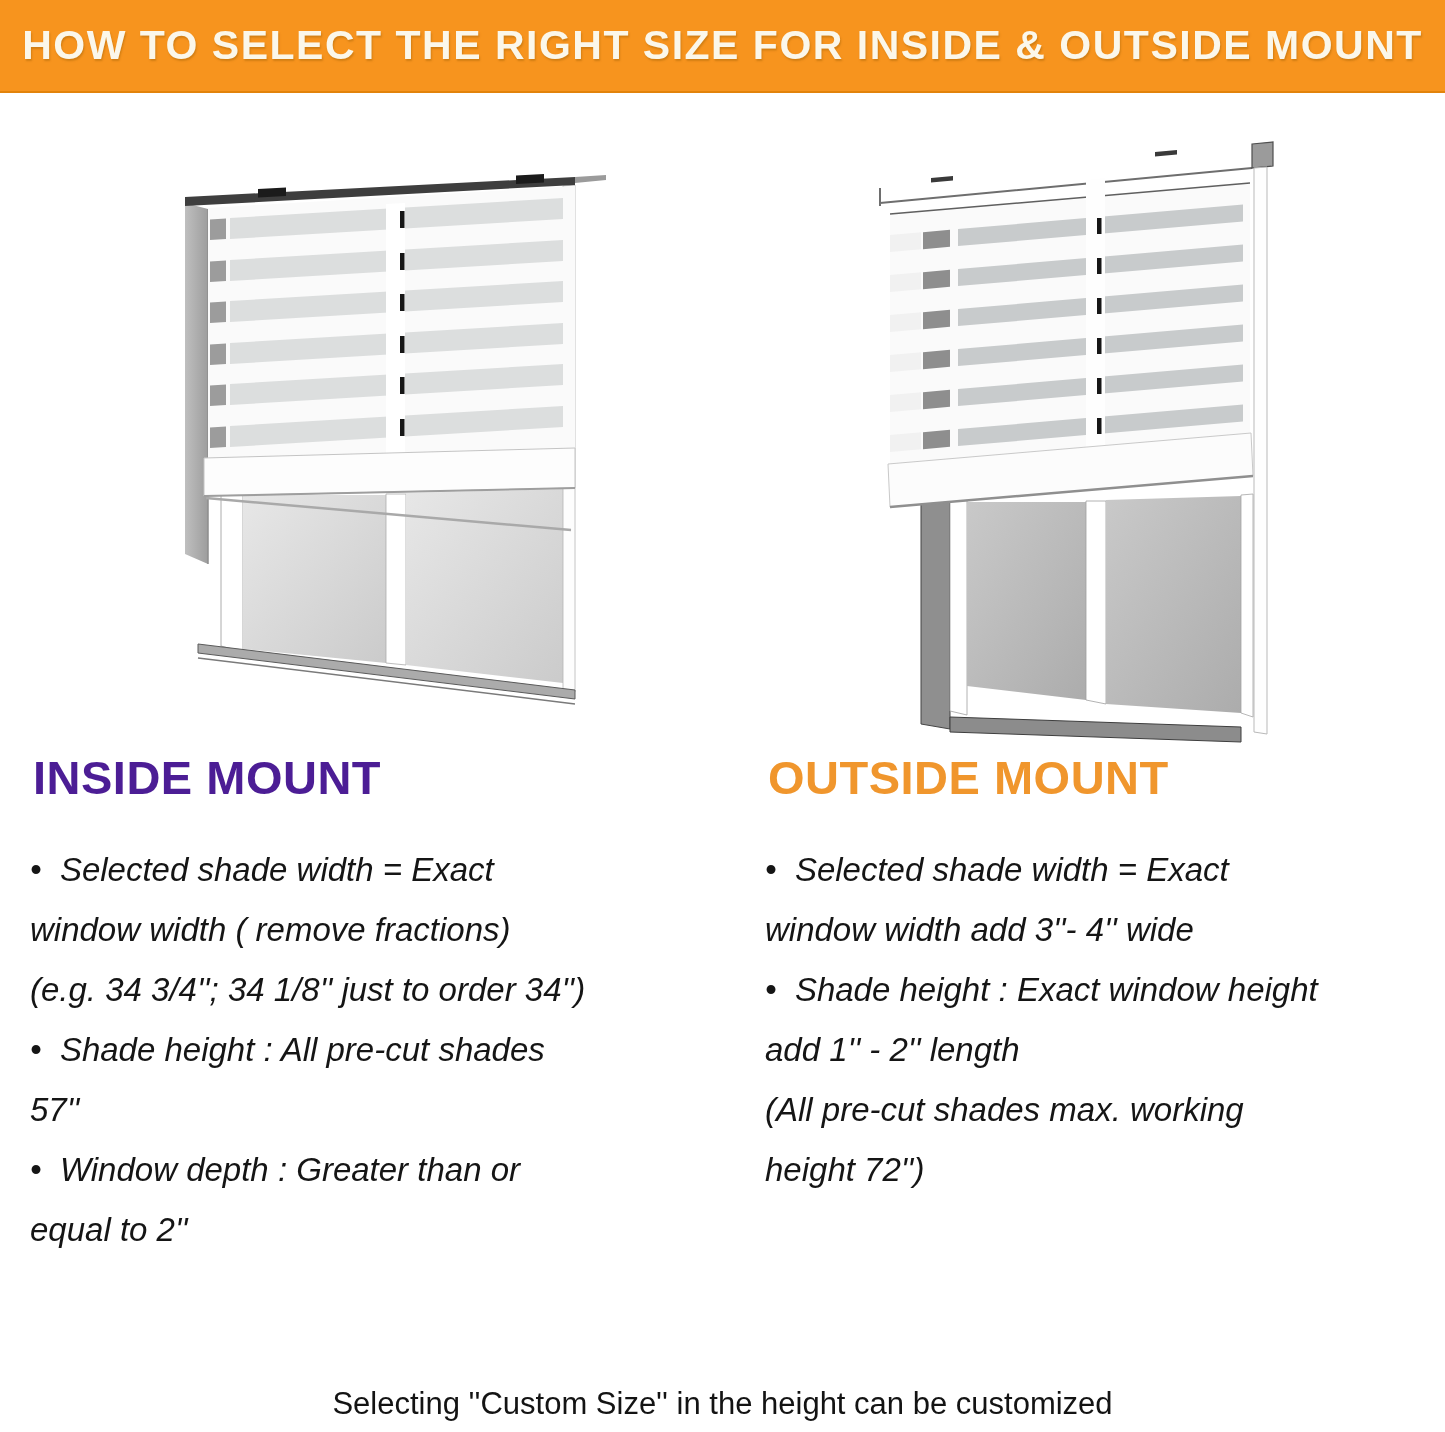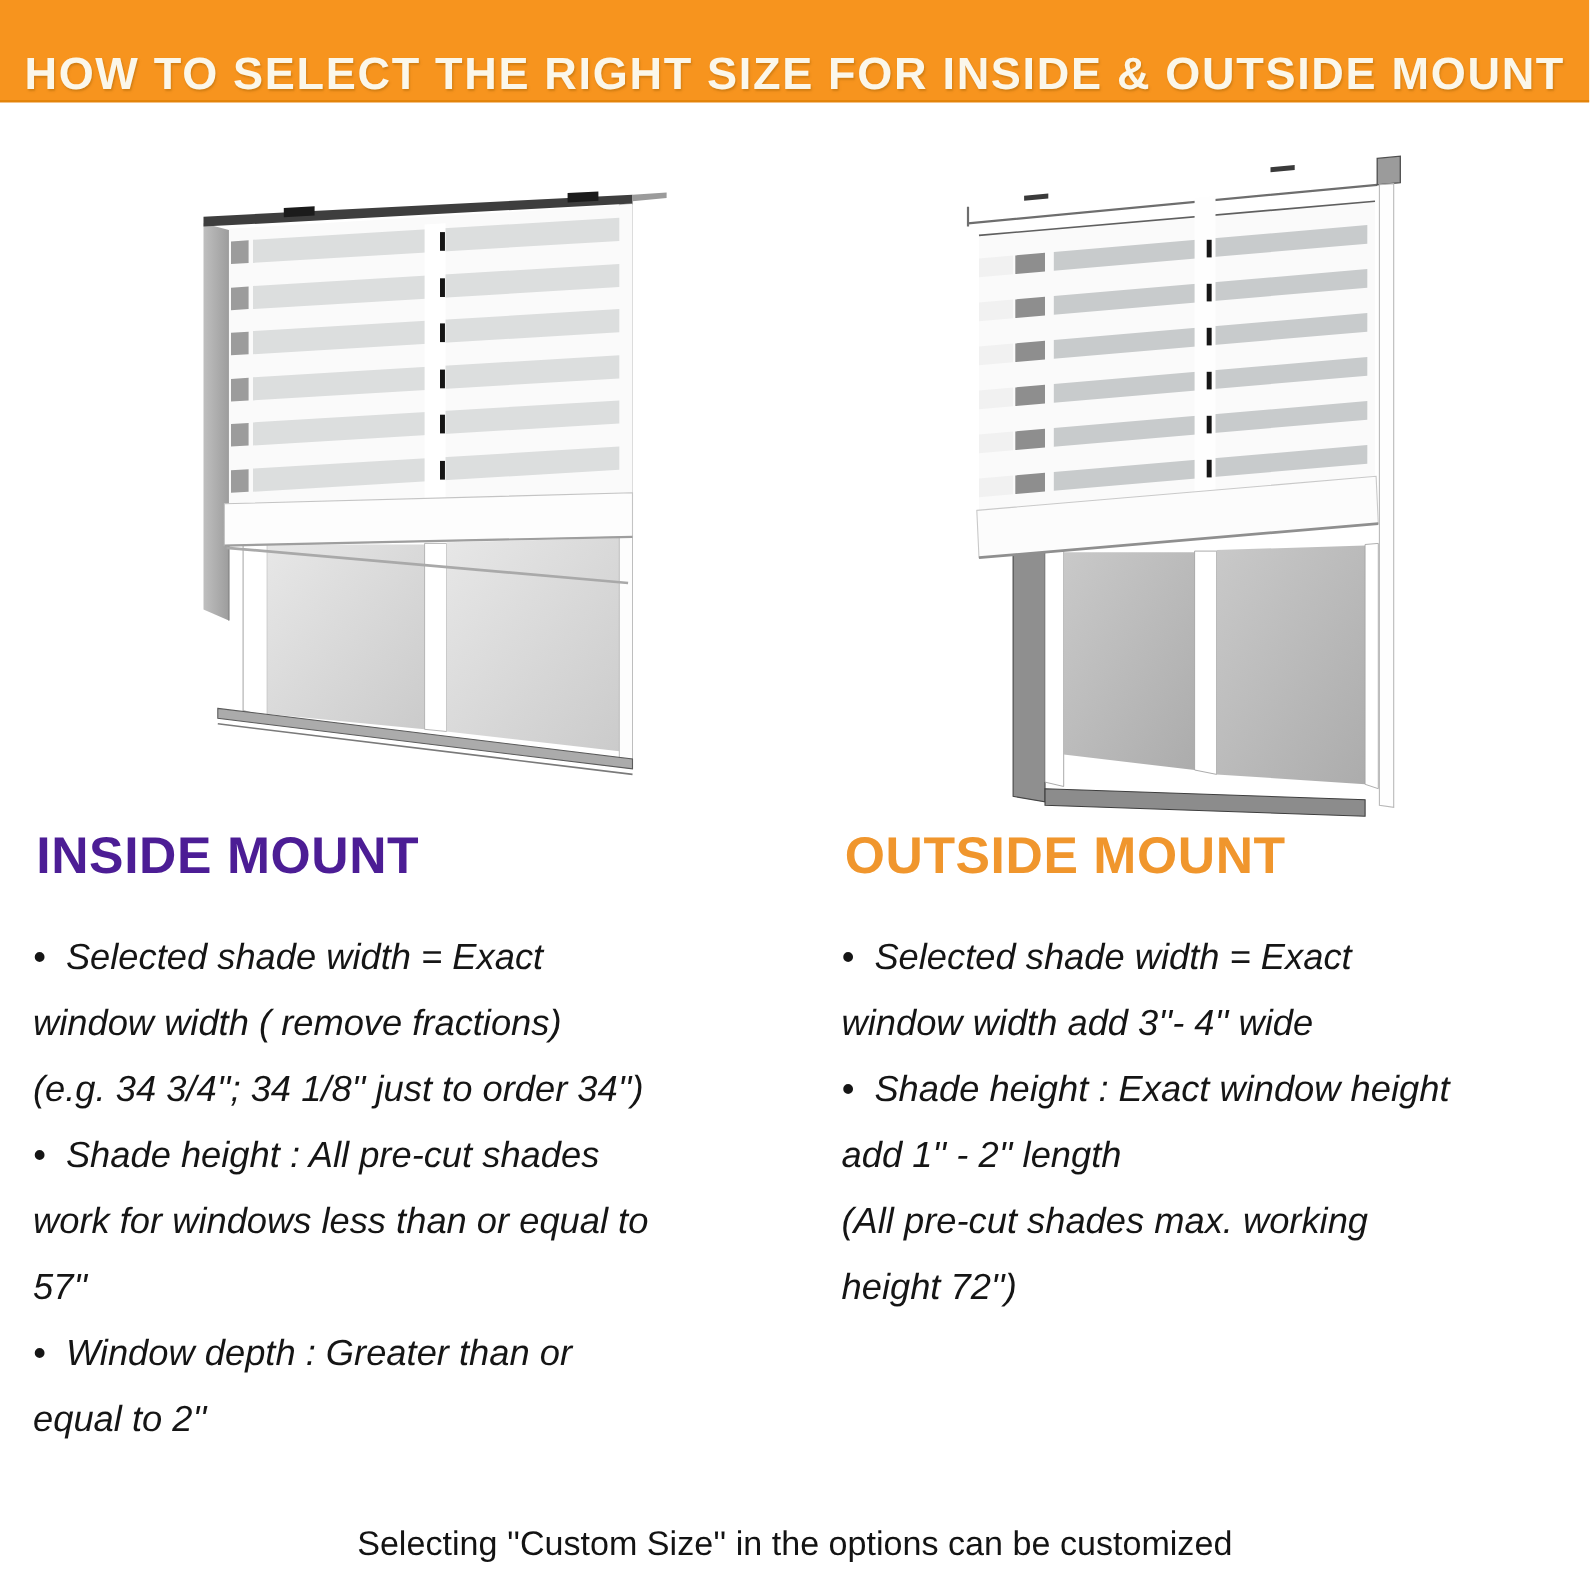--- a/index.html
+++ b/index.html
@@ -32,21 +32,21 @@
   .footer-note{
     position:absolute;left:0;top:1386px;width:1445px;text-align:center;
     font-size:31px;color:#131313;white-space:nowrap;
   }
 </style>
 </head>
 <body>
 
 <div class="page">
 
-  <header class="banner" style="background-color: rgb(247, 148, 30); align-items: flex-end;">
+  <header class="banner" style="background-color: rgb(247, 148, 30);">
     <div class="banner-title">HOW TO SELECT THE RIGHT SIZE FOR INSIDE &amp; OUTSIDE MOUNT</div>
   </header>
 
   <figure class="figure fig-inside">
     <svg viewBox="0 0 460 570" role="img" xmlns="http://www.w3.org/2000/svg" aria-label="Zebra roller shade mounted inside the window frame">
       <defs>
         <linearGradient id="glassA" x1="0" y1="0" x2="1" y2="1">
           <stop offset="0" stop-color="#E7E7E7"></stop>
             <stop offset="1" stop-color="#CBCBCB"></stop>
         </linearGradient>
@@ -160,30 +160,29 @@
   </figure>
 
   <h2 class="mount-heading heading-inside" style="margin: 0px; color: #4c1d95;">INSIDE MOUNT</h2>
   <h2 class="mount-heading heading-outside" style="margin: 0px; color: rgb(240, 150, 45); text-align: right;">OUTSIDE MOUNT</h2>
 
   <div class="instructions col-left">
     <div class="line">•  Selected shade width = Exact</div>
     <div class="line">window width ( remove fractions)</div>
     <div class="line">(e.g. 34 3/4''; 34 1/8'' just to order 34'')</div>
     <div class="line">•  Shade height : All pre-cut shades</div>
-    <div class="line">work for windows less than or equal to</div>
     <div class="line">57''</div>
     <div class="line">•  Window depth : Greater than or</div>
     <div class="line">equal to 2''</div>
   </div>
 
   <div class="instructions col-right">
     <div class="line">•  Selected shade width = Exact</div>
     <div class="line">window width add 3''- 4'' wide</div>
     <div class="line">•  Shade height : Exact window height</div>
     <div class="line">add 1'' - 2'' length</div>
     <div class="line">(All pre-cut shades max. working</div>
     <div class="line">height 72'')</div>
   </div>
 
-  <div class="footer-note">Selecting ''Custom Size'' in the options can be customized</div>
+  <div class="footer-note">Selecting ''Custom Size'' in the height can be customized</div>
 
 </div>
 
 </body></html>

